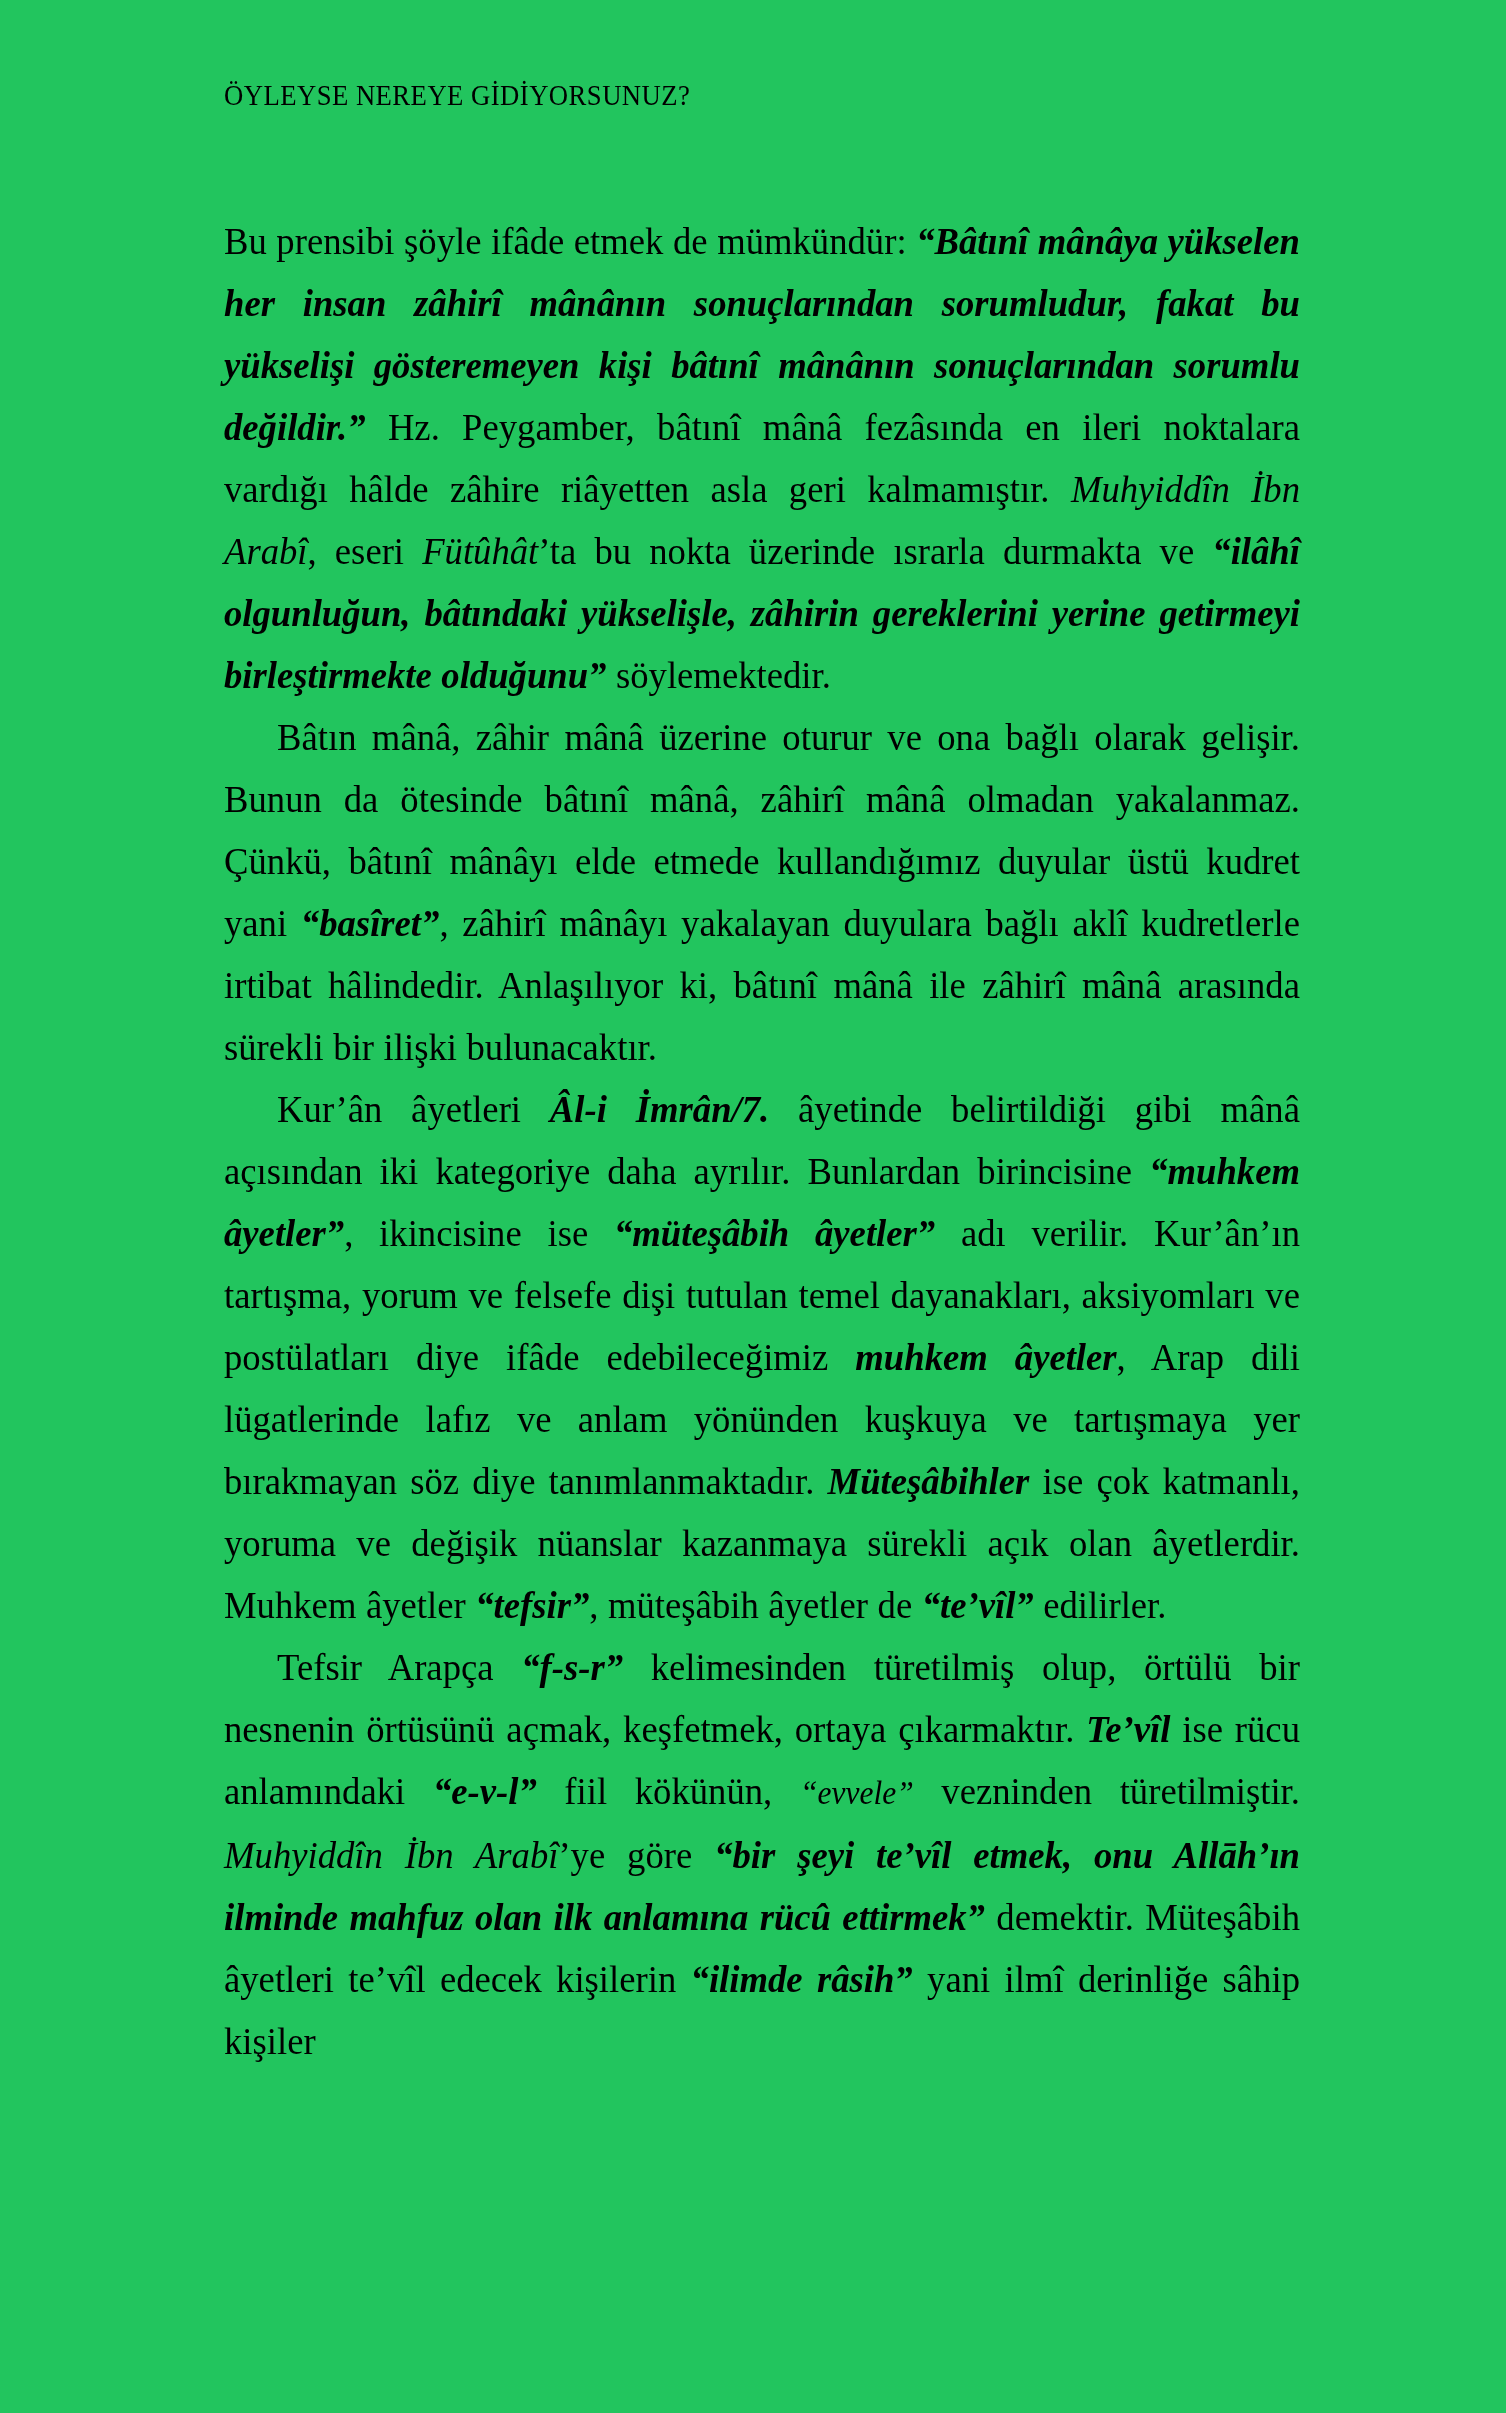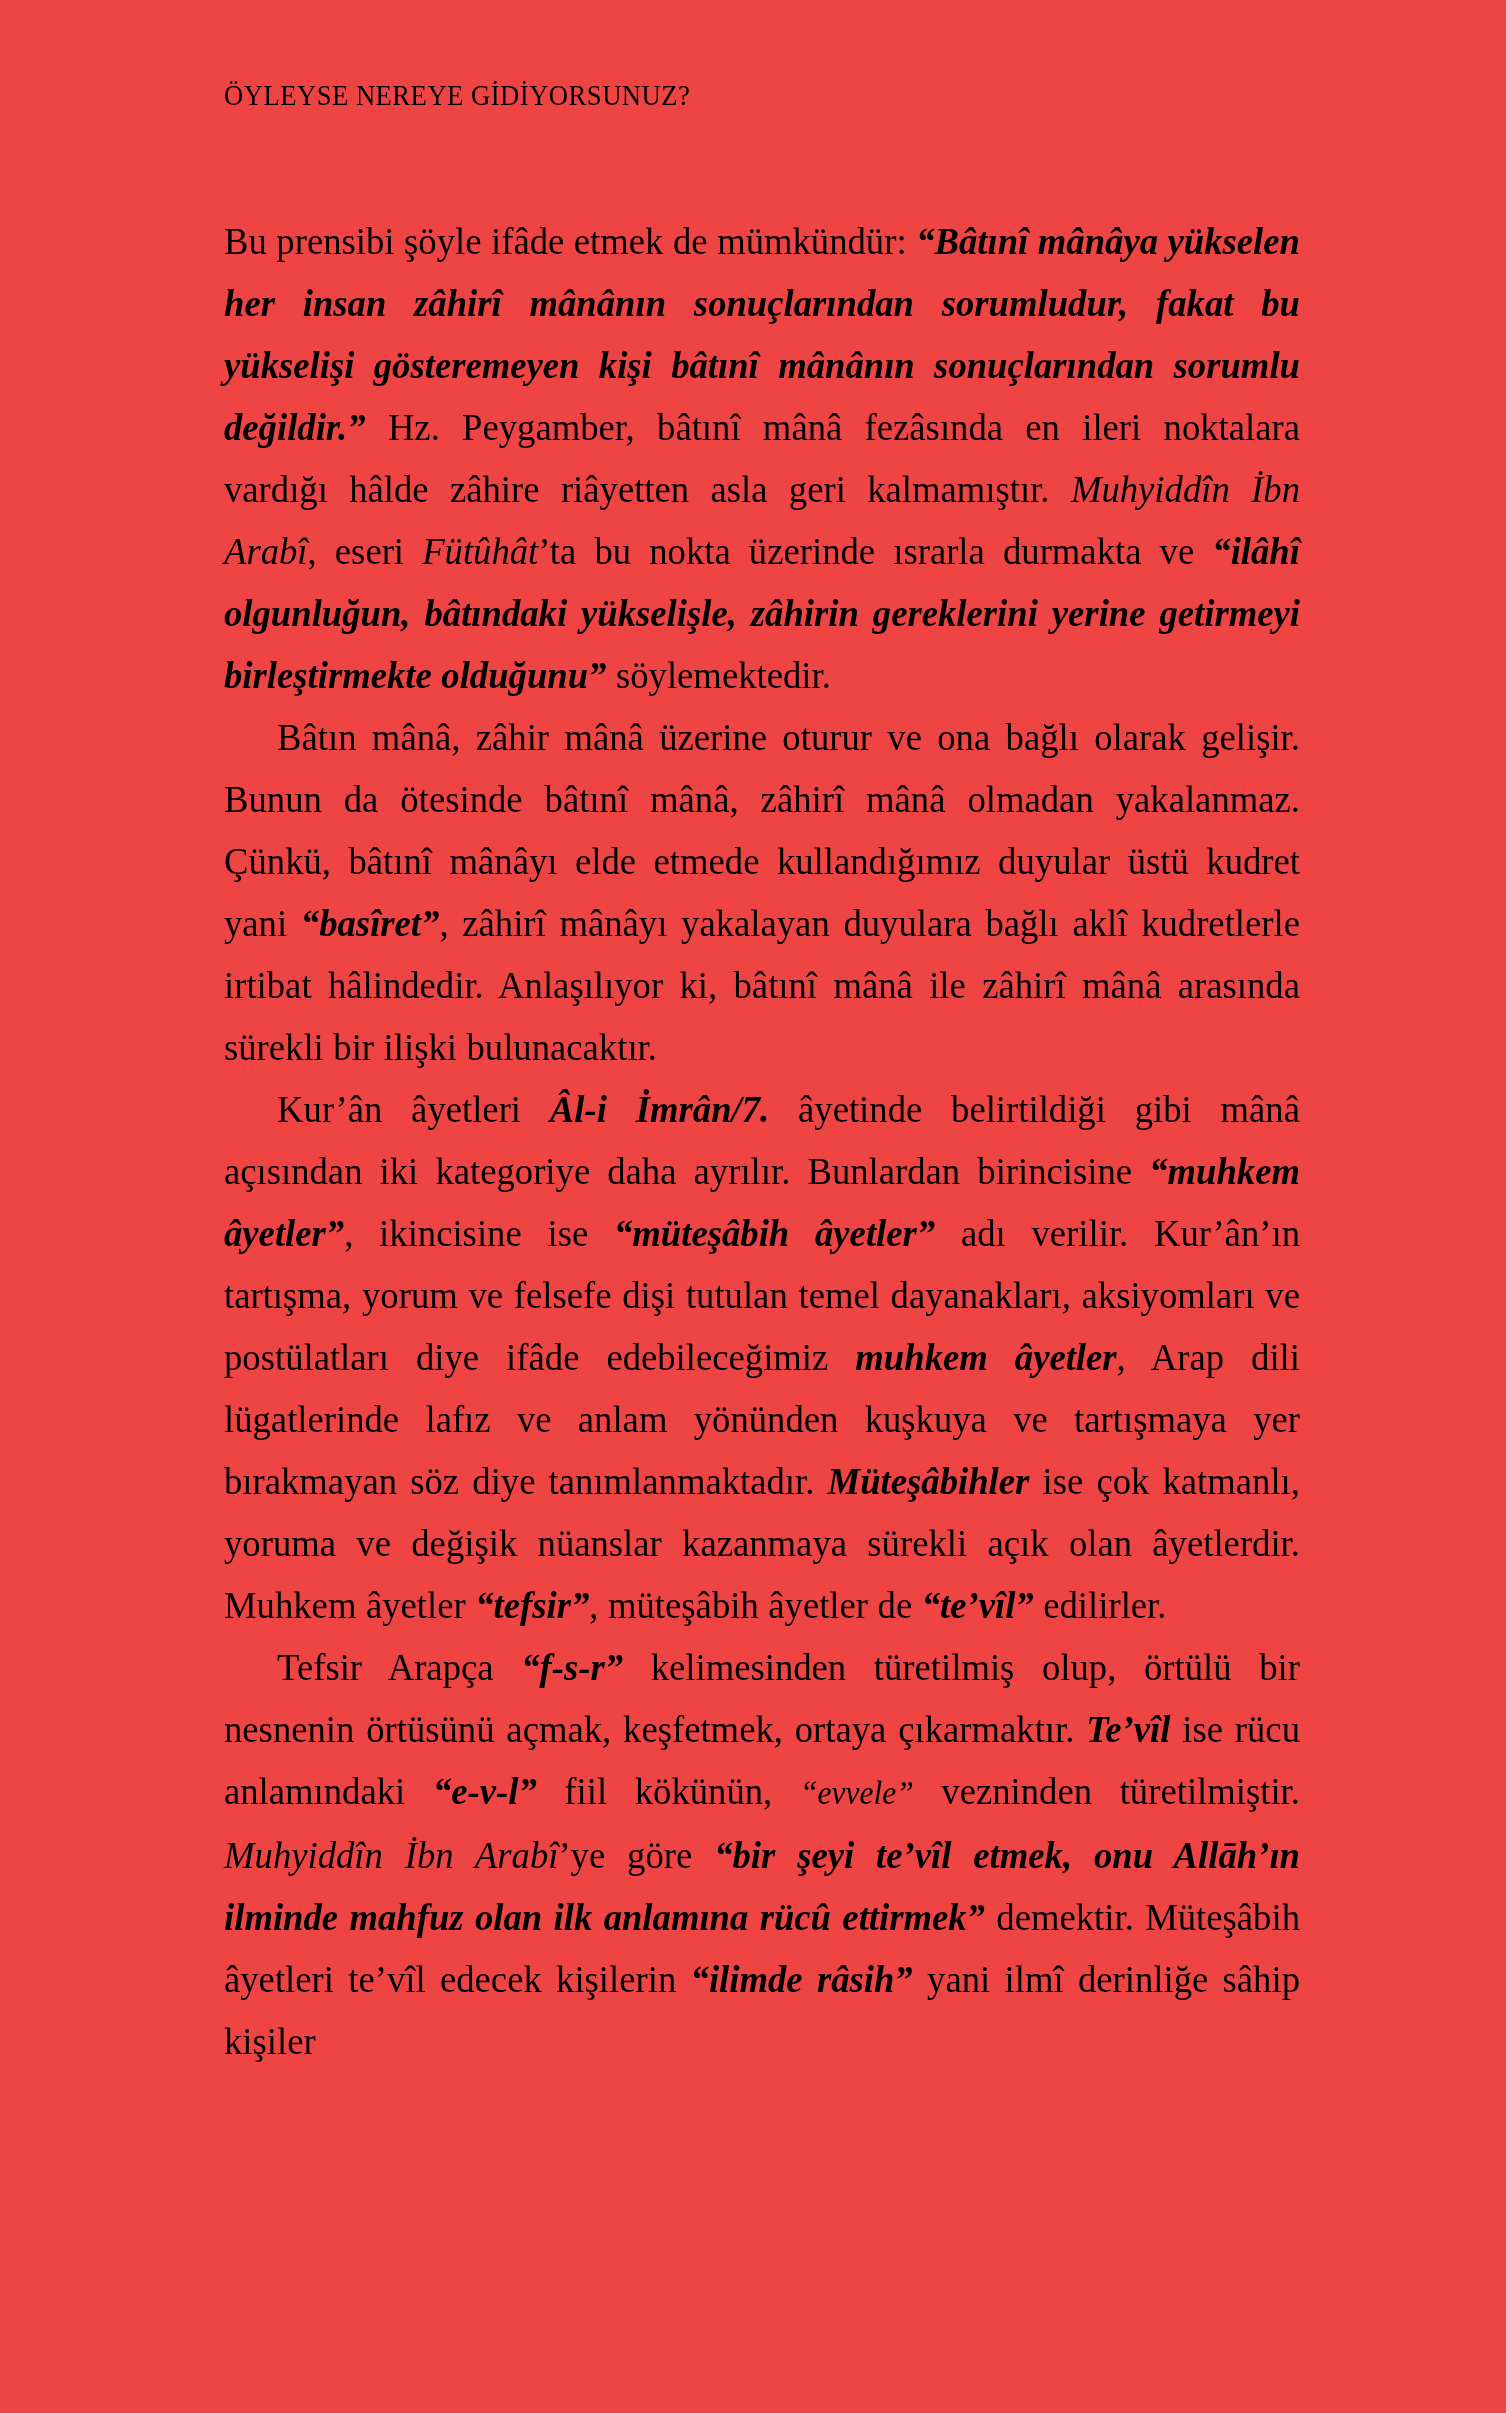--- a/index.html
+++ b/index.html
@@ -5,21 +5,21 @@
   html, body {
     margin: 0;
     padding: 0;
     background: #ffffff;
   }
 
   .page {
     position: relative;
     width: 1507px;
     height: 2413px;
-    background: #ef4444;
+    background: #22c55e;
     margin: 0 auto;
     overflow: hidden;
     font-family: "Liberation Serif", "DejaVu Serif", serif;
     color: #000000;
   }
 
   
   .running-header {
     position: absolute;
     left: 224px;

